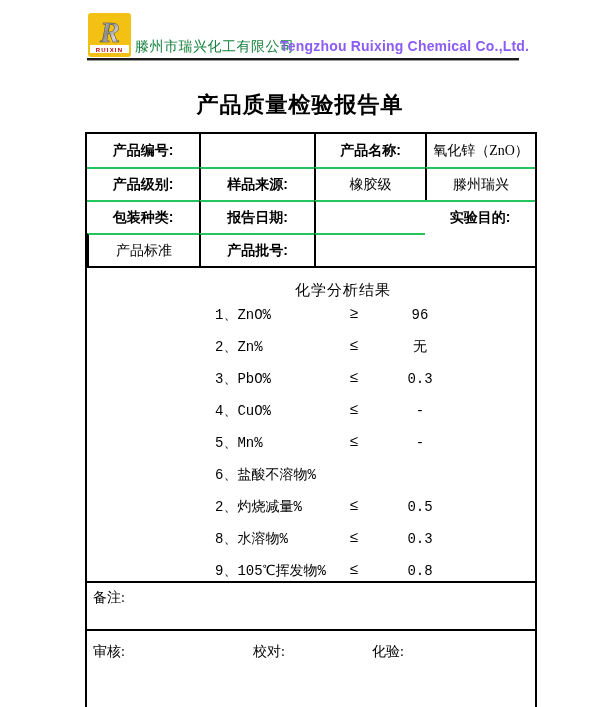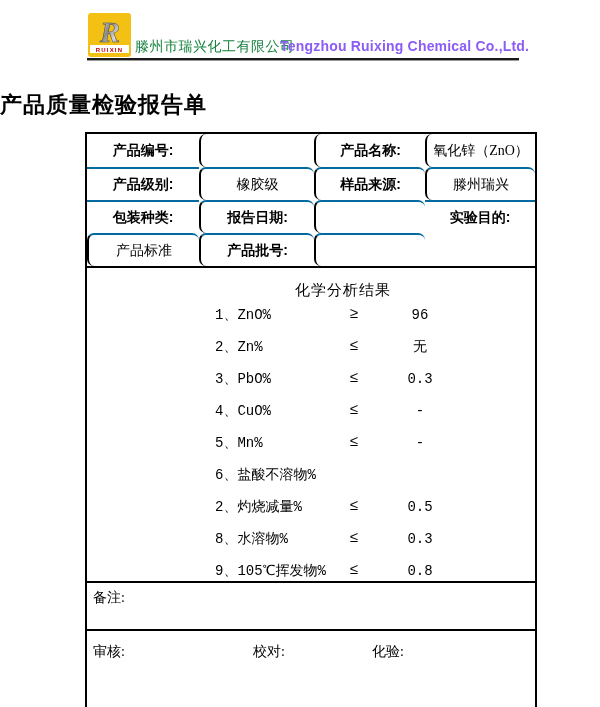--- a/index.html
+++ b/index.html
@@ -9,33 +9,33 @@
   
   .logo{position:absolute;left:88px;top:13px;width:43px;height:44px;}
   .company-cn{position:absolute;left:135px;top:38px;font-size:14px;color:#15803d;
               font-family:"Liberation Serif",serif;letter-spacing:0.5px;white-space:nowrap;}
   .company-en{position:absolute;left:280px;top:38px;font-size:14px;font-weight:bold;color:#8b5cf6;
               font-family:"Liberation Sans",sans-serif;letter-spacing:0.2px;white-space:nowrap;}
   .head-rule{position:absolute;left:87px;top:58px;width:432px;height:2px;background:#1a1a1a;
              border-bottom:1px solid #9a9a9a;}
 
   
-  .doc-title{position:absolute;left:0;top:90px;width:600px;
+  .doc-title{position:absolute;left:0;top:90px;width:600px;text-align:center;
              font-size:22px;font-weight:bold;letter-spacing:1px;
              font-family:Liberation Sans, sans-serif;}
 
   
   .report-table{position:absolute;left:85px;top:132px;width:452px;height:644px;
                 box-sizing:border-box;border:2px solid #000;}
   .info-grid{display:grid;grid-template-columns:112px 115px 111px 1fr;
              grid-template-rows:33px 33px 33px 33px;}
   .cell{display:flex;align-items:center;justify-content:center;box-sizing:border-box;
         font-size:14px;overflow:hidden;white-space:nowrap;}
-  .cell.bl{border-left:2px solid #000;border-radius:7px;}
-  .cell.bt{border-top:2px solid #0369a1;}
+  .cell.bl{border-left:2px solid #000;}
+  .cell.bt{border-top:2px solid #22c55e;}
   .lab{font-weight:bold;font-family:"Liberation Sans",sans-serif;}
   .val{font-family:"Liberation Serif",serif;}
 
   .analysis{position:relative;box-sizing:border-box;height:315px;border-top:2px solid #000;}
   .an-header{position:absolute;top:13px;left:0;width:100%;text-align:center;
              font-size:15px;letter-spacing:1px;font-family:"Liberation Serif",serif;padding-left:32px;}
   .an-row{position:absolute;left:14px;right:0;height:32px;line-height:32px;
           font-family:Liberation Mono, monospace;font-size:14px;}
   .an-name{position:absolute;left:114px;white-space:nowrap;}
   .an-sym{position:absolute;left:235px;width:36px;text-align:center;font-size:15px;}
@@ -80,22 +80,22 @@
 
   <div class="report-table">
 
     <div class="info-grid">
       <div class="cell lab">产品编号:</div>
       <div class="cell val bl"></div>
       <div class="cell lab bl">产品名称:</div>
       <div class="cell val bl">氧化锌（ZnO）</div>
 
       <div class="cell lab bt">产品级别:</div>
+      <div class="cell lab bl bt">样品来源:</div>
       <div class="cell val bl bt">橡胶级</div>
-      <div class="cell lab bl bt">样品来源:</div>
       <div class="cell val bl bt">滕州瑞兴</div>
 
       <div class="cell lab bt">包装种类:</div>
       <div class="cell lab bl bt">报告日期:</div>
       <div class="cell val bl bt"></div>
 
       <div class="cell lab bt">实验目的:</div>
       <div class="cell val bl bt">产品标准</div>
       <div class="cell lab bl bt">产品批号:</div>
       <div class="cell val bl bt"></div>

